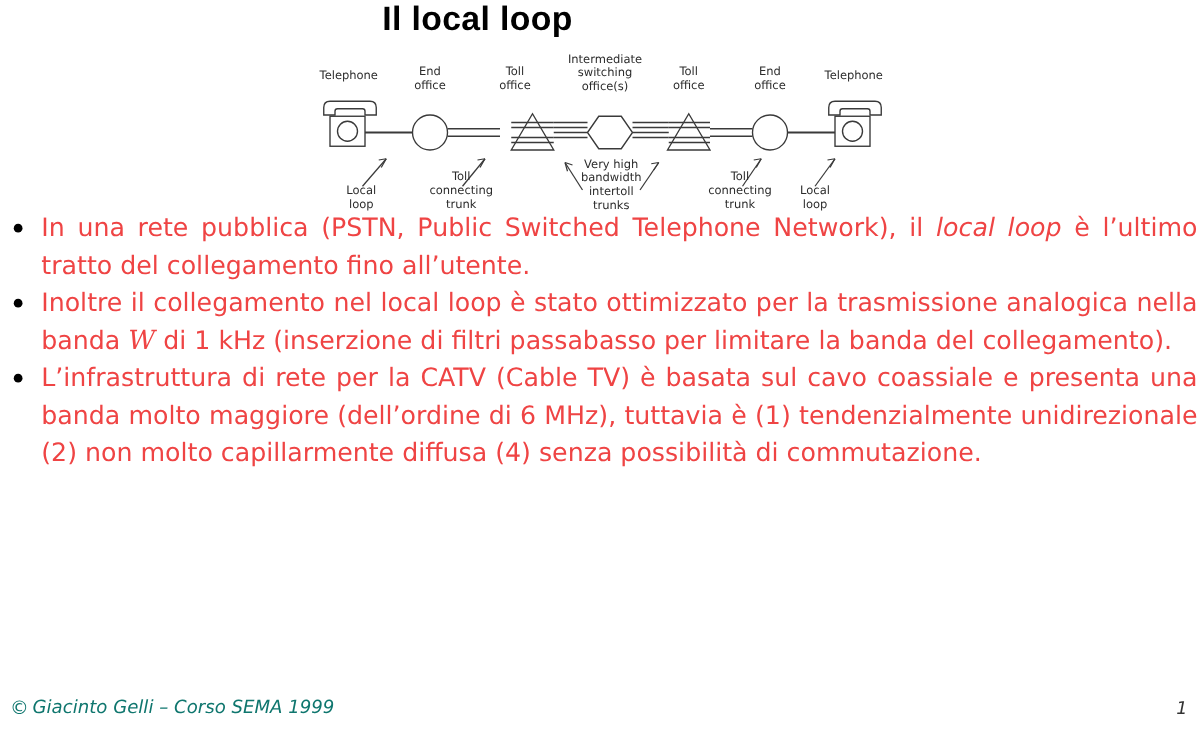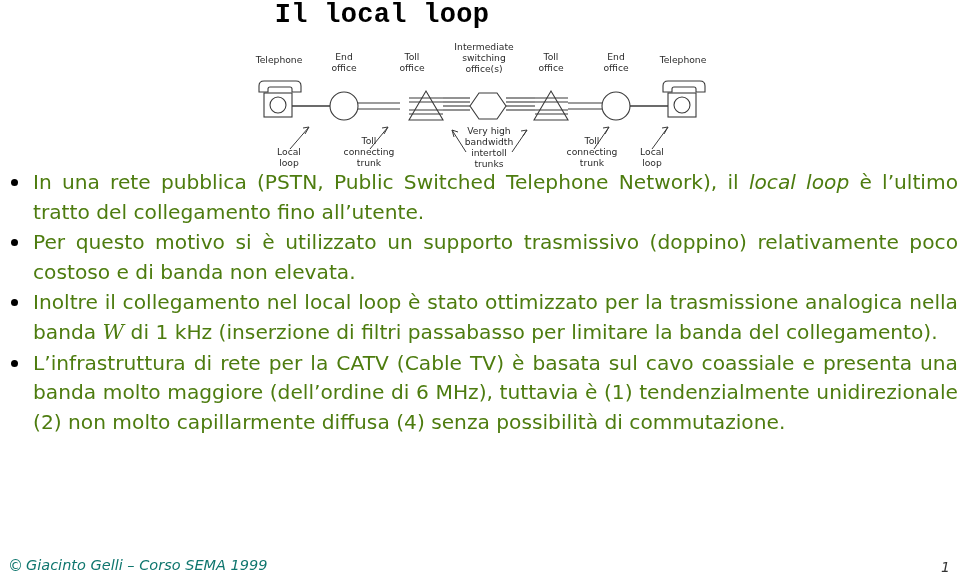--- a/index.html
+++ b/index.html
@@ -16,21 +16,21 @@
     color: #000000;
   }
 
   
   .slide-title {
     position: absolute;
     top: 0px;
     left: 0;
     width: 764px;
     text-align: center;
-    font-family: Liberation Mono, monospace;
+    font-family: Liberation Sans, sans-serif;
     font-weight: bold;
     font-size: 27px;
     letter-spacing: 0.3px;
     color: #000;
   }
 
   
   .diagram {
     position: absolute;
     top: 42px;
@@ -42,21 +42,21 @@
 
   
   .body-list {
     position: absolute;
     top: 168px;
     left: 0px;
     width: 960px;
     font-family: "DejaVu Sans", sans-serif;
     font-size: 20.2px;
     line-height: 29.6px;
-    color: #4d7c0f;
+    color: #ef4444;
   }
   .bullet-row {
     position: relative;
     padding-left: 33px;
     margin-bottom: 1px;
   }
   .bullet-dot {
     position: absolute;
     left: 11px;
     top: 11px;
@@ -246,24 +246,20 @@
 </div>
 
 <div class="body-list">
 
   <div class="bullet-row">
     <span class="bullet-dot"></span>
     <span class="bullet-text"><span>In una rete pubblica (PSTN, Public Switched Telephone Network), il </span><i>local loop</i><span> è l’ultimo tratto del collegamento fino all’utente.</span></span>
   </div>
 
 
-  <div class="bullet-row">
-    <span class="bullet-dot"></span>
-    <span class="bullet-text"><span>Per questo motivo si è utilizzato un supporto trasmissivo (doppino) relativamente poco costoso e di banda non elevata.</span></span>
-  </div>
 
   <div class="bullet-row">
     <span class="bullet-dot"></span>
     <span class="bullet-text"><span>Inoltre il collegamento nel local loop è stato ottimizzato per la trasmissione analogica nella banda </span><span class="mathvar">W</span><span> di 1 kHz (inserzione di filtri passabasso per limitare la banda del collegamento).</span></span>
   </div>
 
   <div class="bullet-row">
     <span class="bullet-dot"></span>
     <span class="bullet-text"><span>L’infrastruttura di rete per la CATV (Cable TV) è basata sul cavo coassiale e presenta una banda molto maggiore (dell’ordine di 6 MHz), tuttavia è (1) tendenzialmente unidirezionale (2) non molto capillarmente diffusa (4) senza possibilità di commutazione.</span></span>
   </div>

